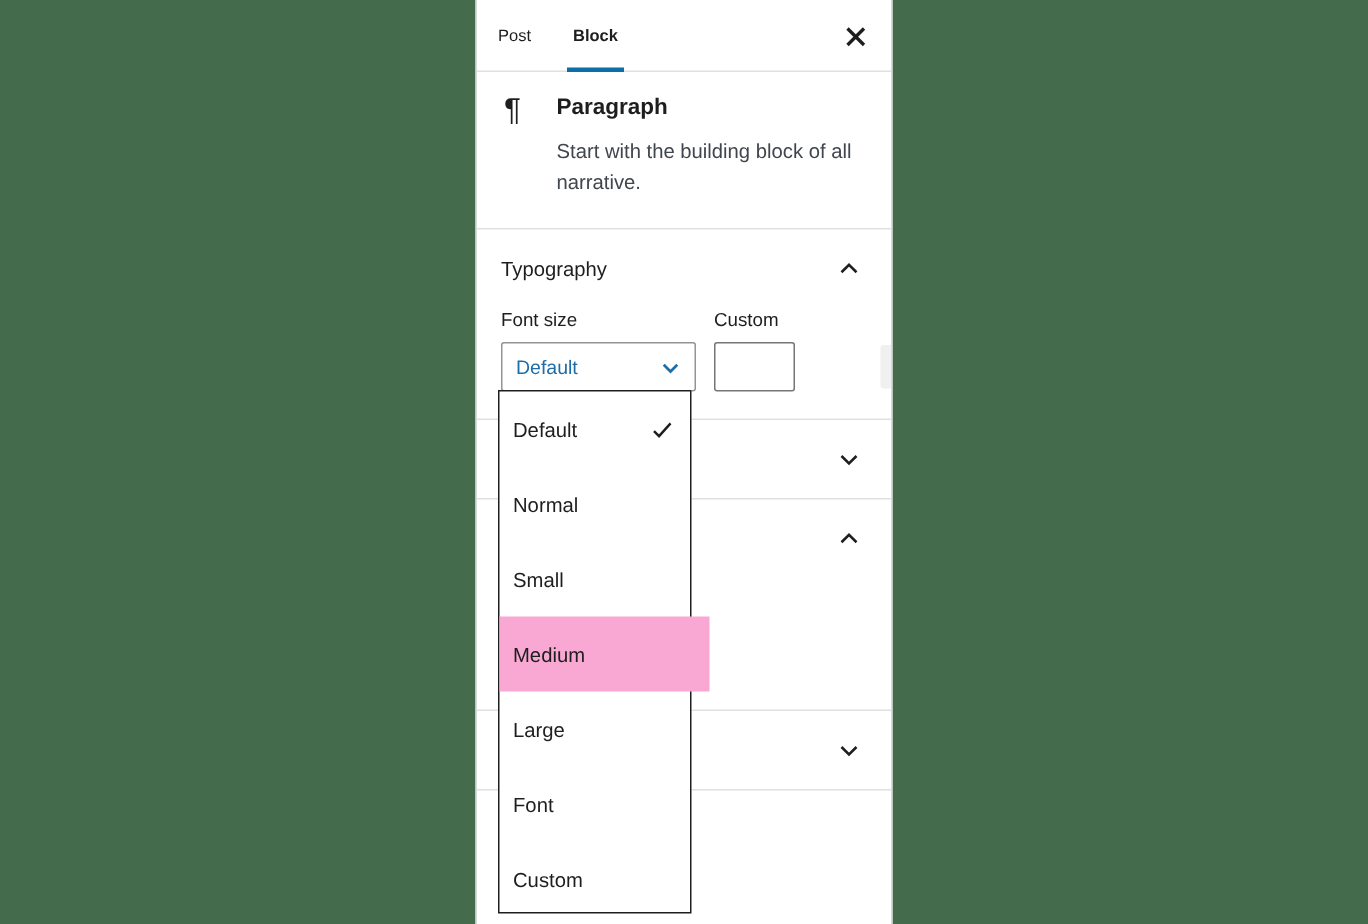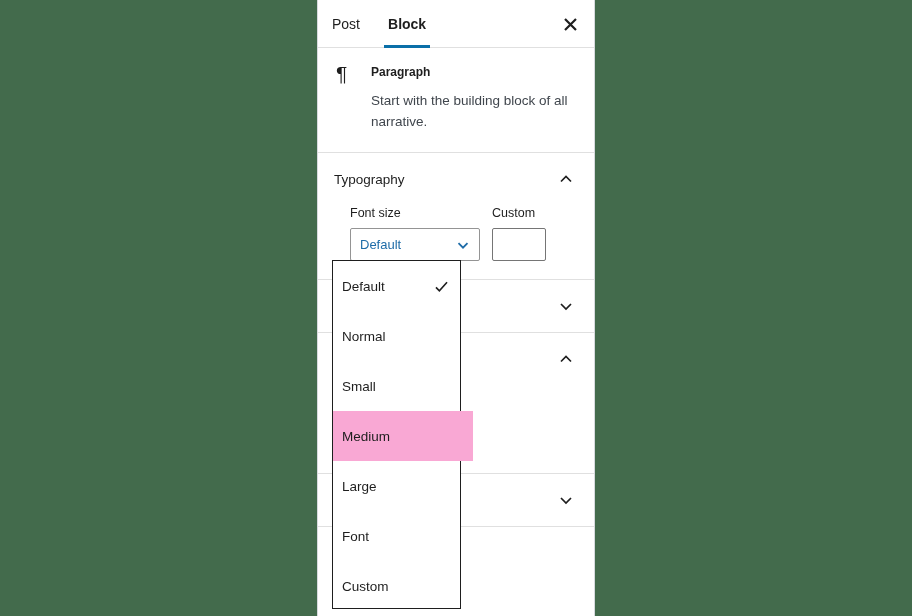--- a/index.html
+++ b/index.html
@@ -33,21 +33,21 @@
     border-bottom: 1px solid #e0e0e0;
     display: flex;
     align-items: center;
   }
   .tab {
     position: relative;
     height: 48px;
     padding: 0 14px;
     display: flex;
     align-items: center;
-    font-size: 14px;
+    font-size: 11px;
     color: #1e1e1e;
     cursor: pointer;
     background: transparent;
     border: none;
     font-family: "Liberation Sans", sans-serif;
   }
   .tab.active { font-weight: 600; }
   .tab.active::after {
     content: "";
     position: absolute;
@@ -80,21 +80,21 @@
     width: 30px;
     flex: 0 0 30px;
     font-size: 21px;
     line-height: 22px;
     color: #1e1e1e;
     text-align: left;
     padding-top: 1px;
   }
   .block-text { flex: 1 1 auto; padding-left: 5px; }
   .block-title {
-    font-size: 12px;
+    font-size: 15px;
     font-weight: 600;
     color: #1e1e1e;
     line-height: 20px;
   }
   .block-desc {
     margin-top: 8px;
     font-size: 13.5px;
     color: #40464d;
     line-height: 21px;
   }
@@ -118,21 +118,21 @@
     font-weight: 400;
   }
   .chev {
     width: 24px;
     height: 24px;
     display: flex;
     align-items: center;
     justify-content: center;
     color: #1e1e1e;
   }
-  .section-body { padding: 0 16px 18px 32px; }
+  .section-body { padding: 0 16px 18px 16px; }
 
   
   .font-row { display: flex; gap: 12px; align-items: flex-start; }
   .fs-col { width: 130px; }
   .cu-col { flex: 1 1 auto; }
   .ctl-label {
     display: block;
     font-size: 12.5px;
     color: #1e1e1e;
     margin-bottom: 7px;

